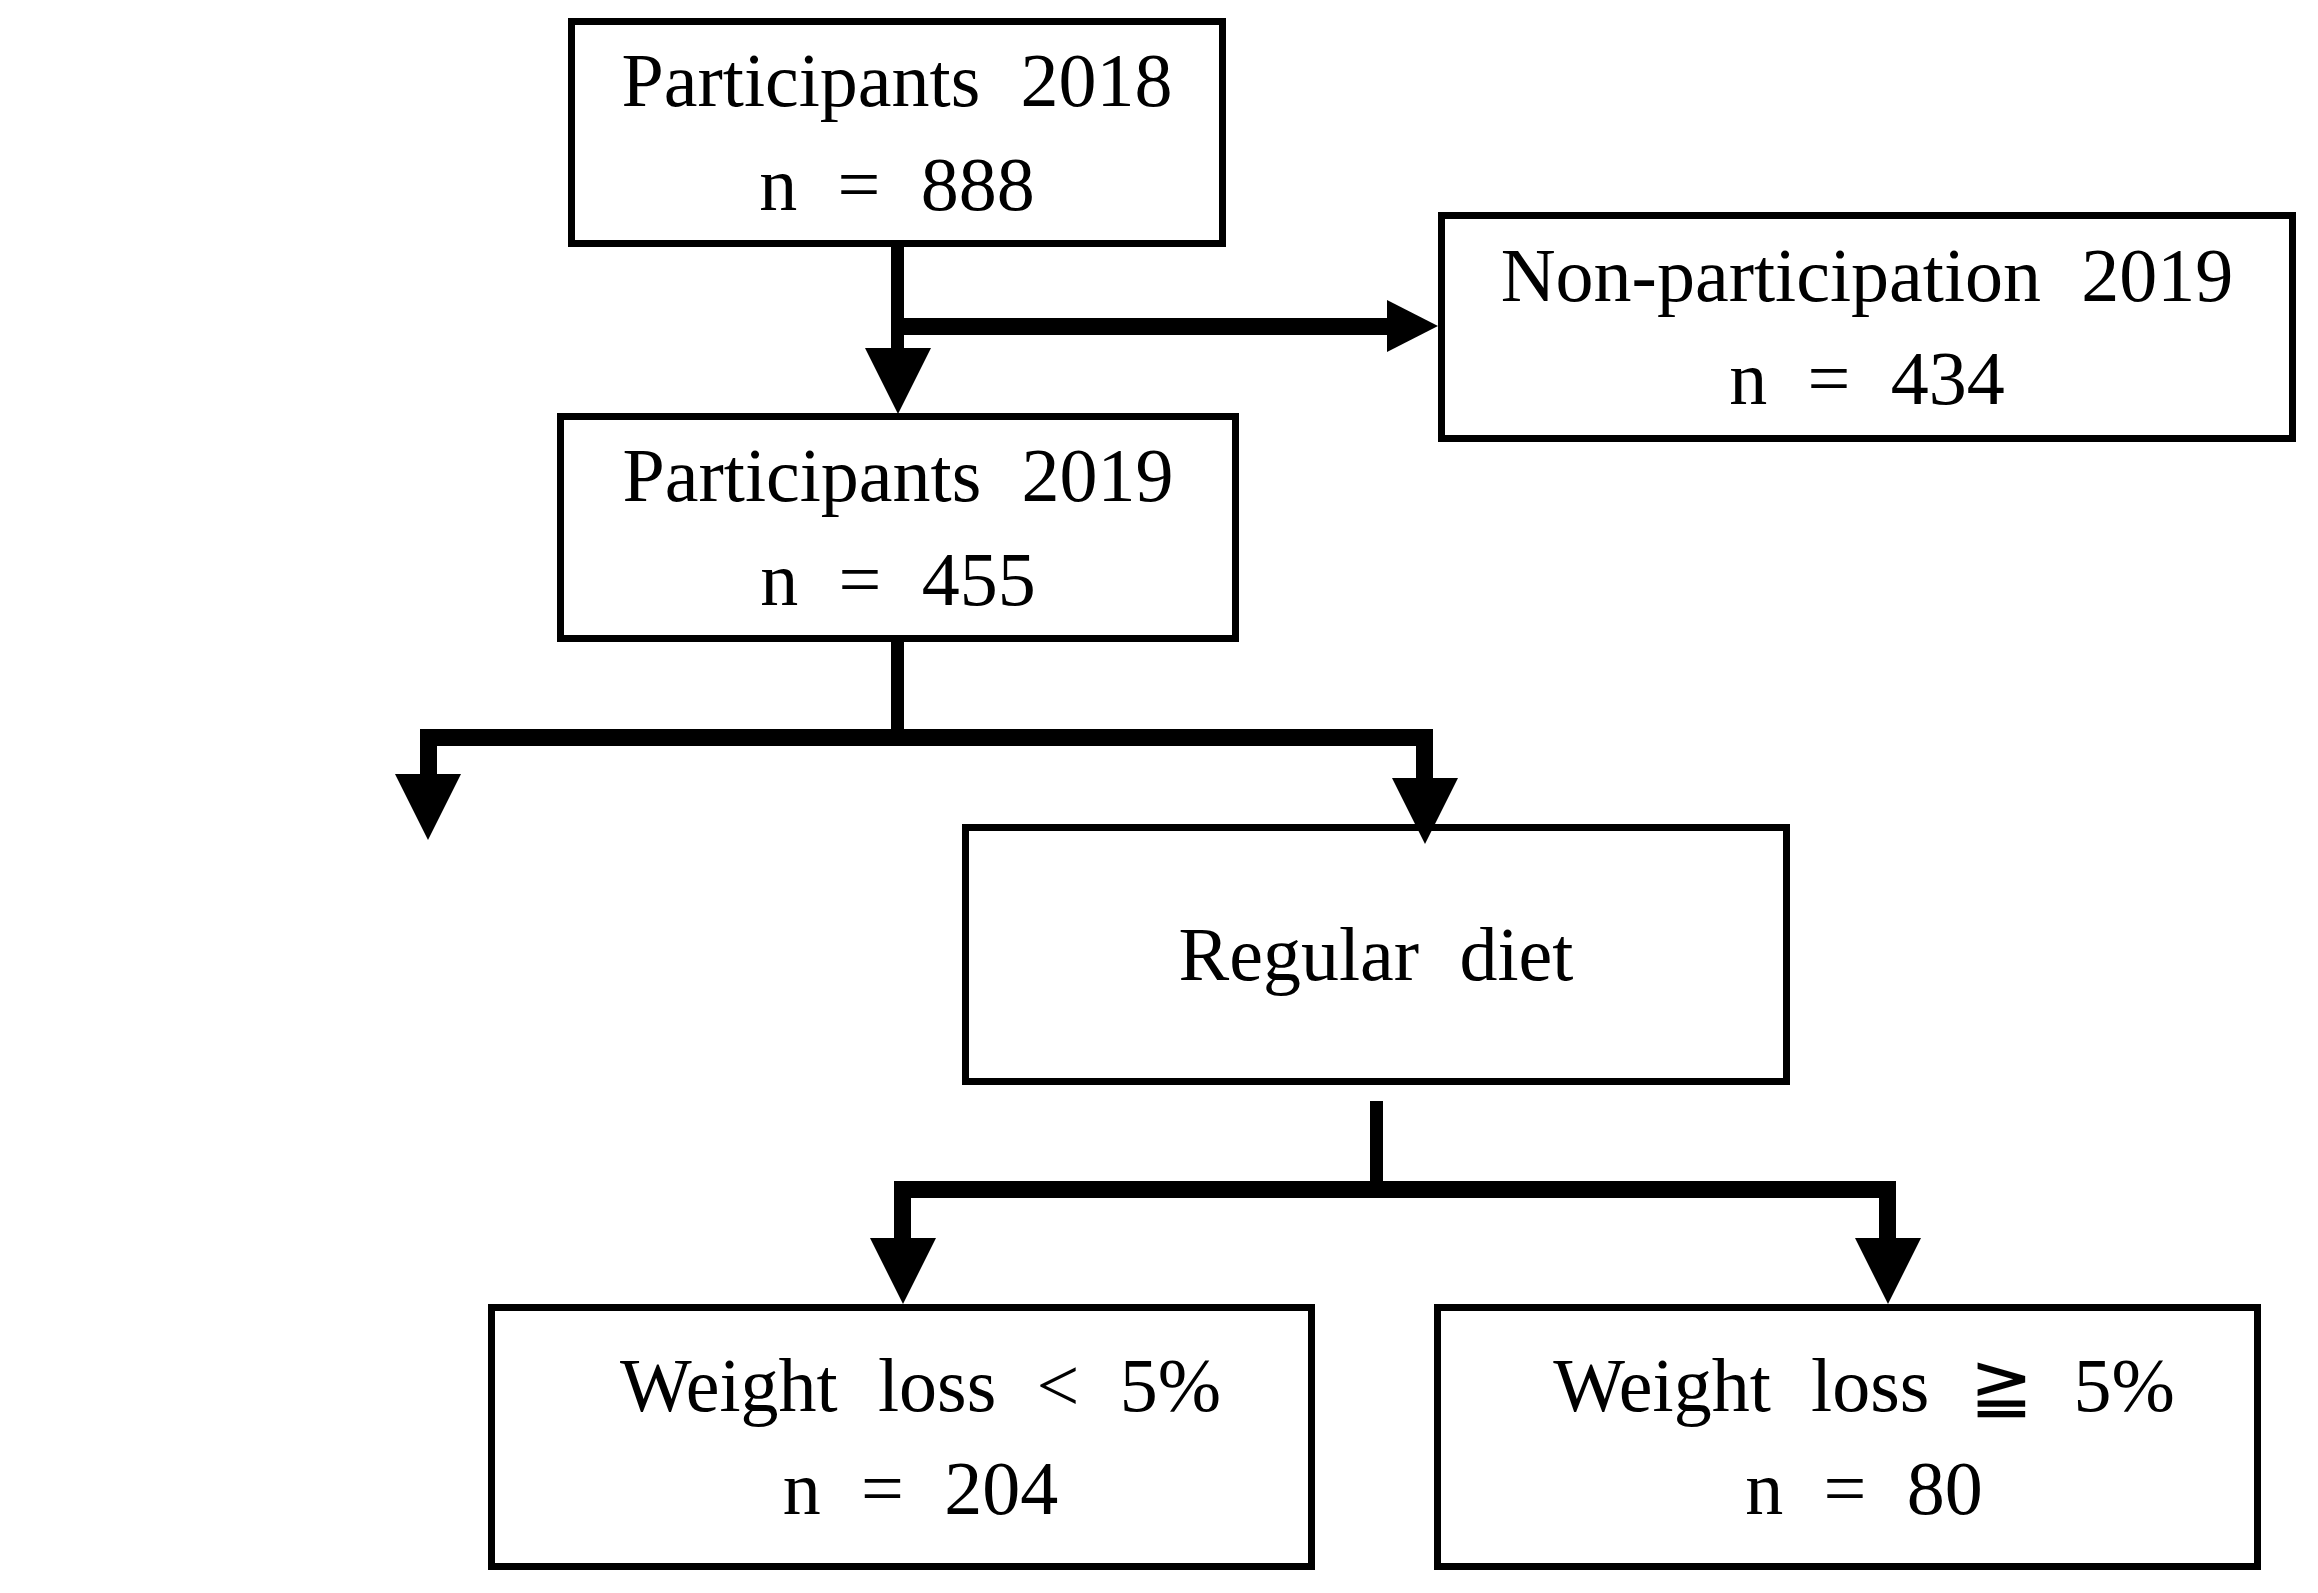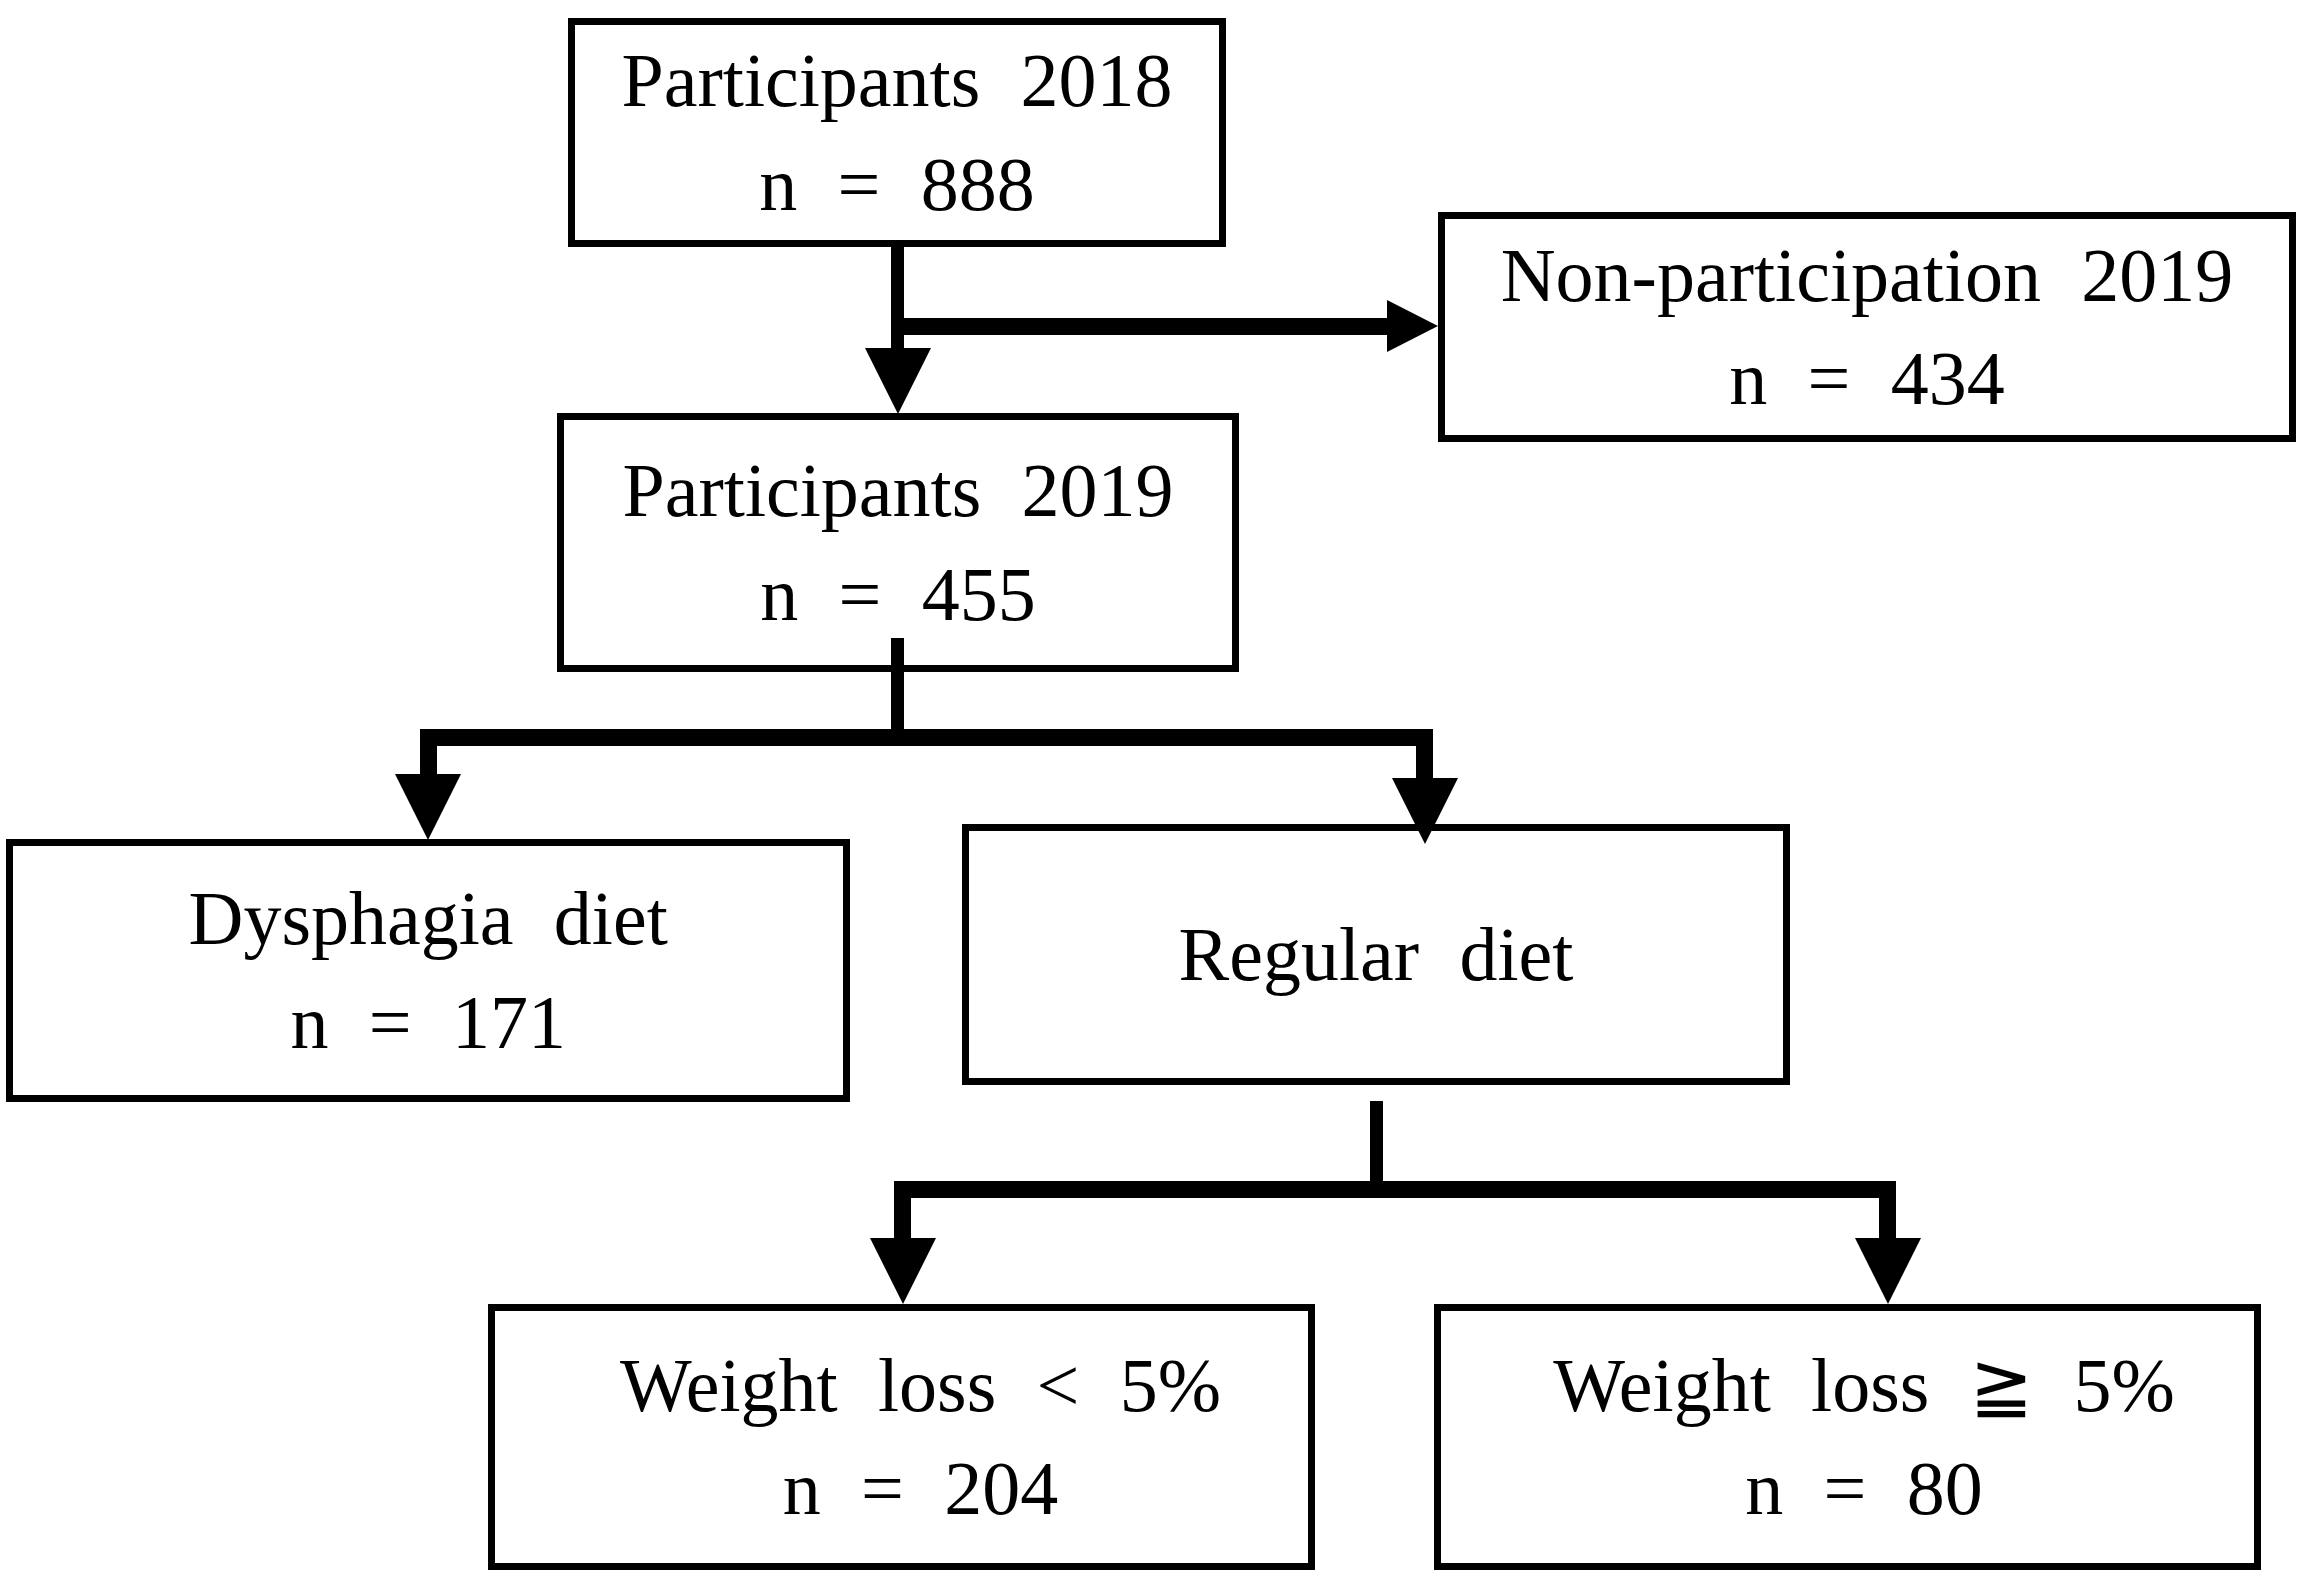--- a/index.html
+++ b/index.html
@@ -48,21 +48,21 @@
     width: 0;
     height: 0;
     border-top: 26.5px solid transparent;
     border-bottom: 26.5px solid transparent;
     border-left: 51px solid #000000;
   }
 
   
   #box-p2018   { left: 568px;  top: 18px;   width: 658px;  height: 229px; }
   #box-nonpart { left: 1438px; top: 212px;  width: 858px; height: 230px; }
-  #box-p2019   { left: 557px;  top: 413px;  width: 682px;  height: 259px; }
+  #box-p2019   { left: 557px;  top: 413px;  width: 682px;  height: 229px; }
   #box-dys     { left: 6.2px;    top: 839px; width: 844px; height: 263px; }
   #box-reg     { left: 962px; top: 824px; width: 828px; height: 261px; }
   #box-wl-lt   { left: 488px;  top: 1304px; width: 827px; height: 266px; padding-left: 38px; }
   #box-wl-ge   { left: 1434px; top: 1304px; width: 827px; height: 266px; padding-left: 33px; }
 
   
   #stem-a        { left: 891px; top: 244px; width: 12.5px;   height: 104px; }
   #arrow-a       { left: 865px; top: 348px; }
   #branch-shaft  { left: 891px; top: 318px; width: 496px;  height: 17px;  }
   #arrow-branch  { left: 1387px; top: 300px; }
@@ -96,24 +96,20 @@
   <div class="box" id="box-nonpart">
     <div>Non-participation 2019</div>
     <div>n = 434</div>
   </div>
 
   <div class="box" id="box-p2019">
     <div>Participants 2019</div>
     <div>n = 455</div>
   </div>
 
-  <div class="box" id="box-dys">
-    <div>Dysphagia diet</div>
-    <div>n = 171</div>
-  </div>
 
   <div class="box" id="box-reg">
     <div>Regular diet</div>
   </div>
 
   <div class="box" id="box-wl-lt">
     <div>Weight loss &lt; 5%</div>
     <div>n = 204</div>
   </div>
 

